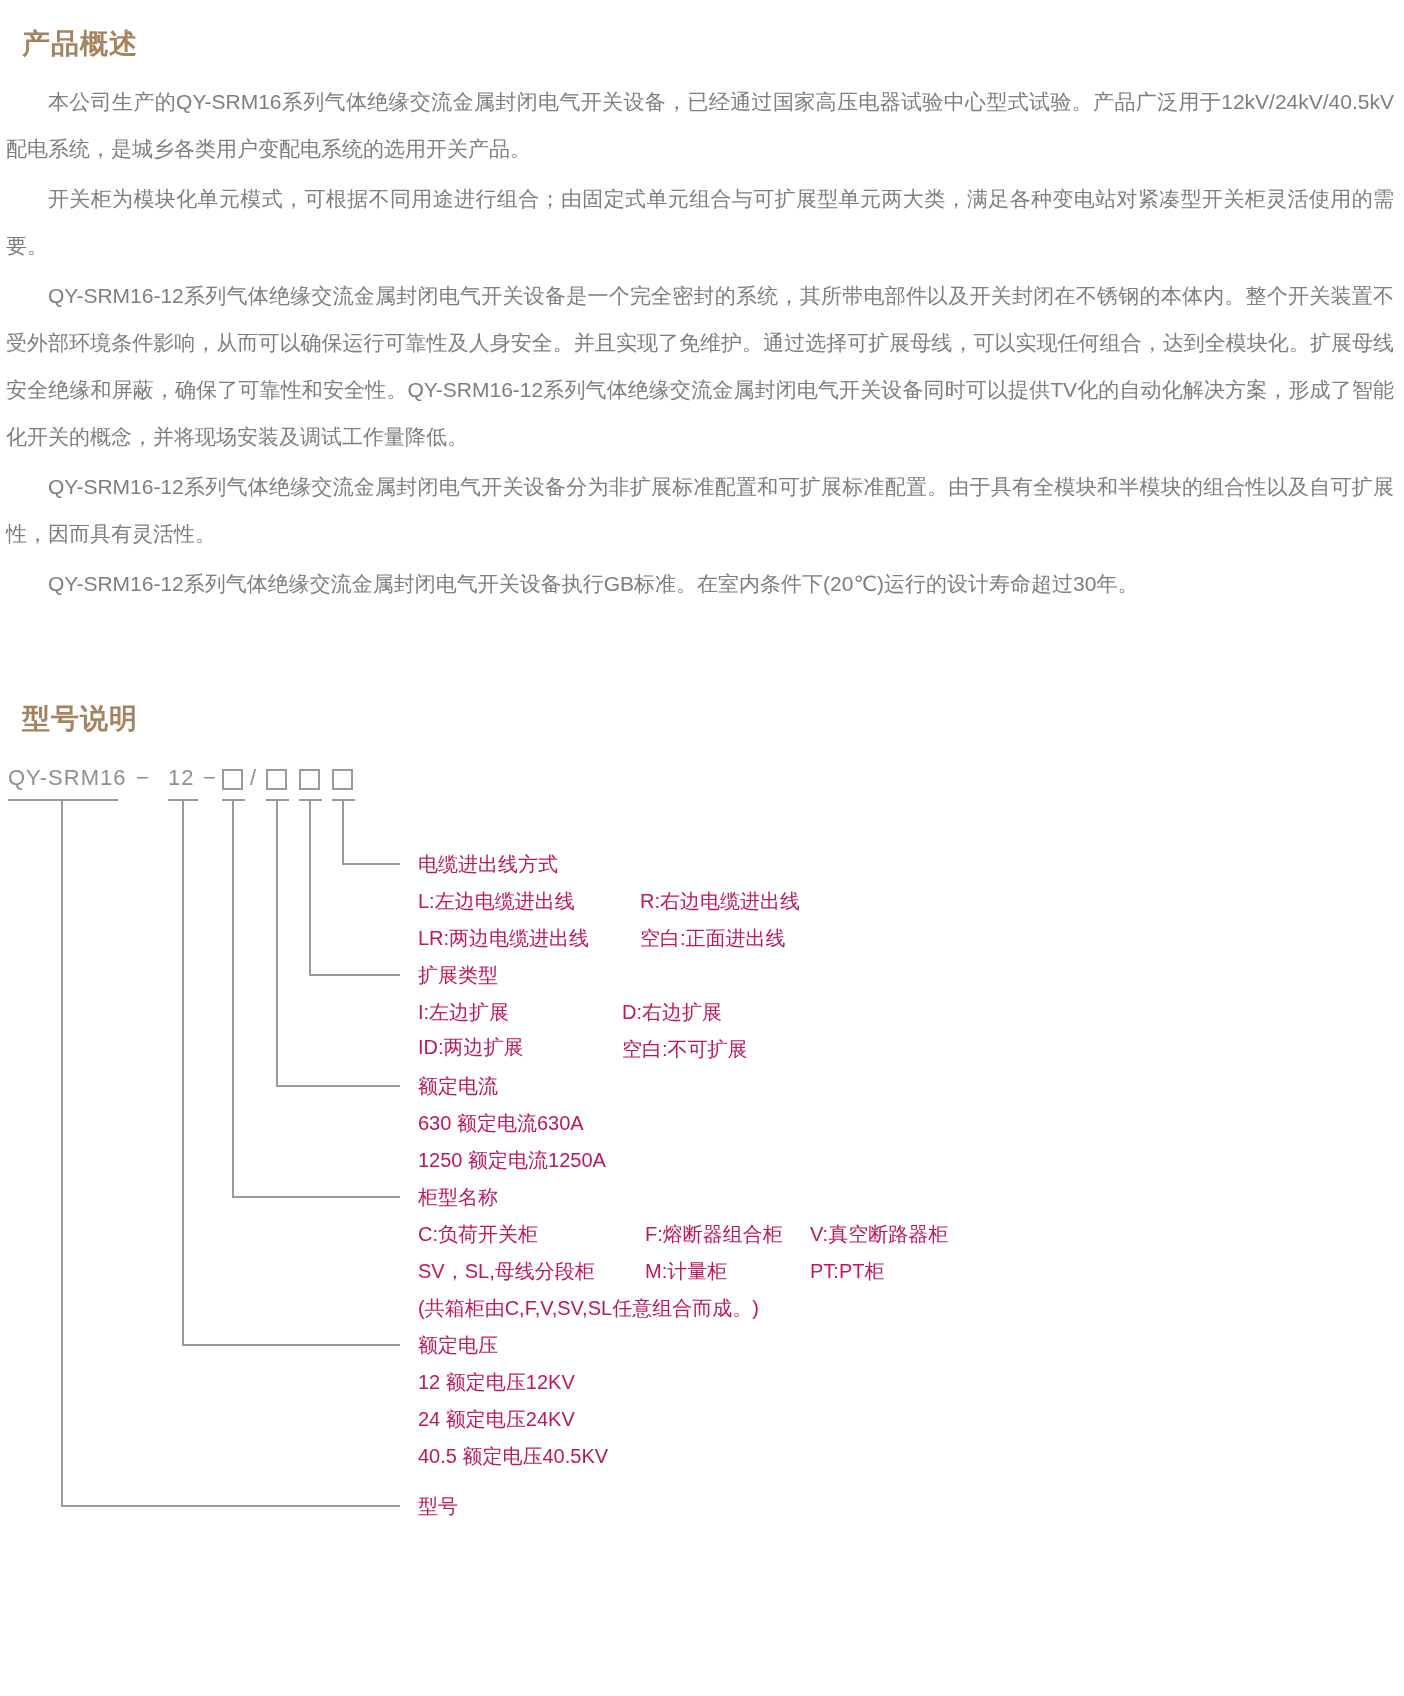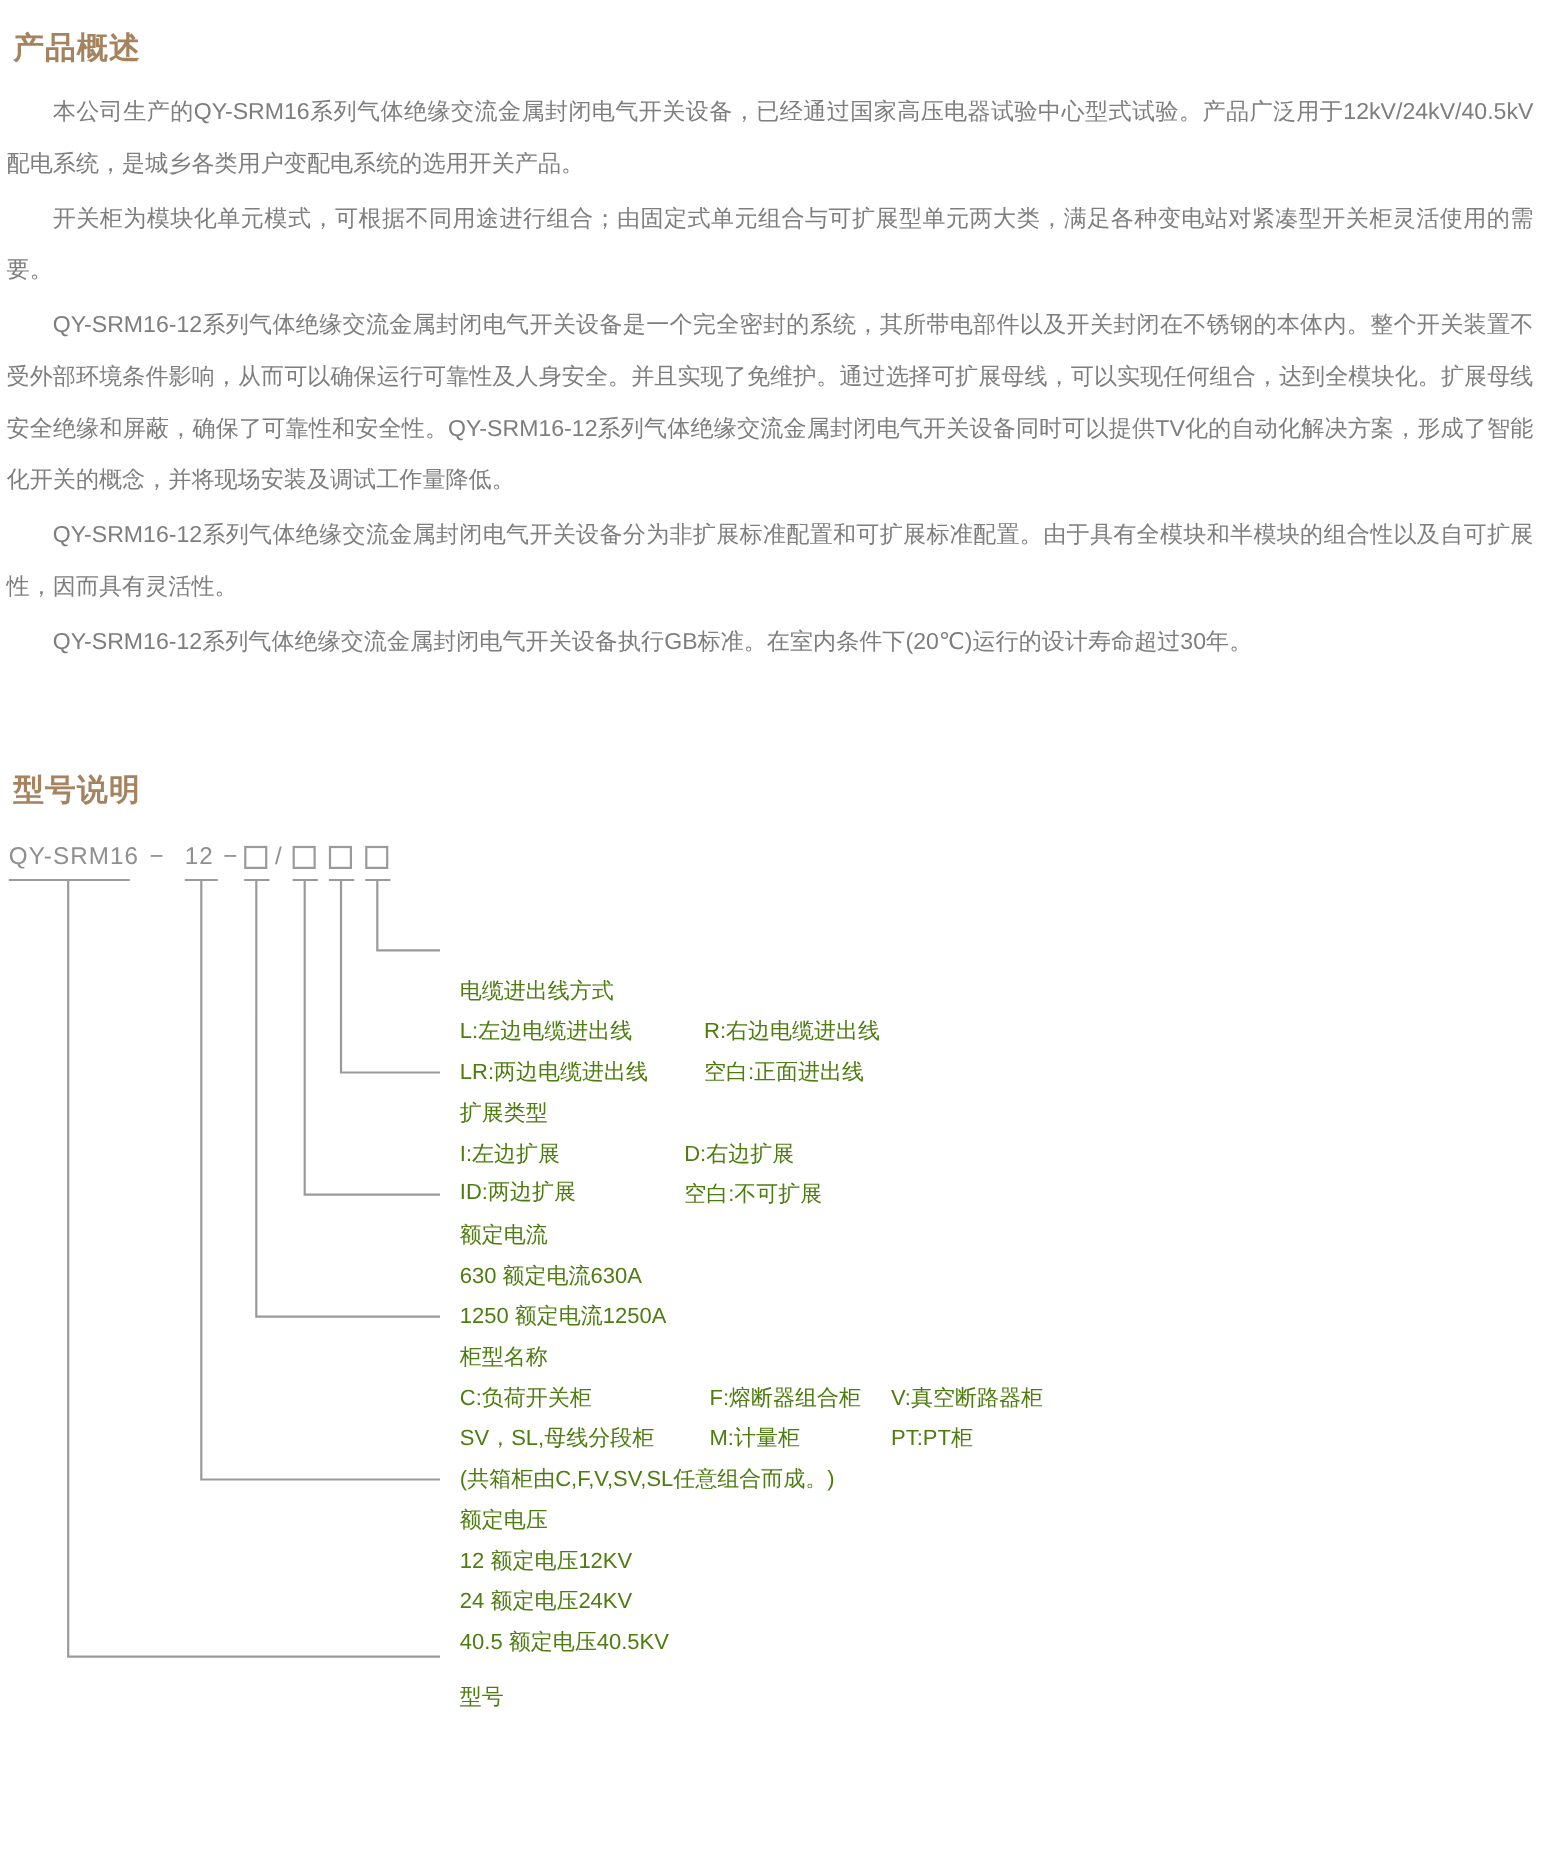--- a/index.html
+++ b/index.html
@@ -7,21 +7,21 @@
   body { font-family: "Liberation Sans", "DejaVu Sans", sans-serif; }
   .page {
     position: relative;
     width: 1404px;
     height: 1696px;
     background: #ffffff;
     overflow: hidden;
     padding: 26px 0 0 0;
   }
   .sec-heading {
-    margin-left: 12px;
+    margin-left: 22px;
     font-size: 28px;
     line-height: 36px;
     font-weight: bold;
     color: #a5835f;
     letter-spacing: 1px;
   }
   .paras { margin-top: 16px; }
   .paras p {
     font-size: 21px;
     line-height: 47px;
@@ -52,23 +52,22 @@
     top: 14px;
     width: 21px;
     height: 21px;
     border: 2px solid #9a9a9a;
     background: transparent;
   }
   .dlabel, .ditem {
     position: absolute;
     font-size: 20px;
     line-height: 26px;
-    color: #4d7c0f;
+    color: #be185d;
     white-space: nowrap;
-    margin-top: 37px;
   }
   .examples { margin: 30px 10px 0 6px; }
   .examples .ex-heading {
     font-size: 21px;
     line-height: 28px;
     color: #7e7e7e;
   }
   .examples .ex-item {
     margin-top: 24px;
     font-size: 21px;

